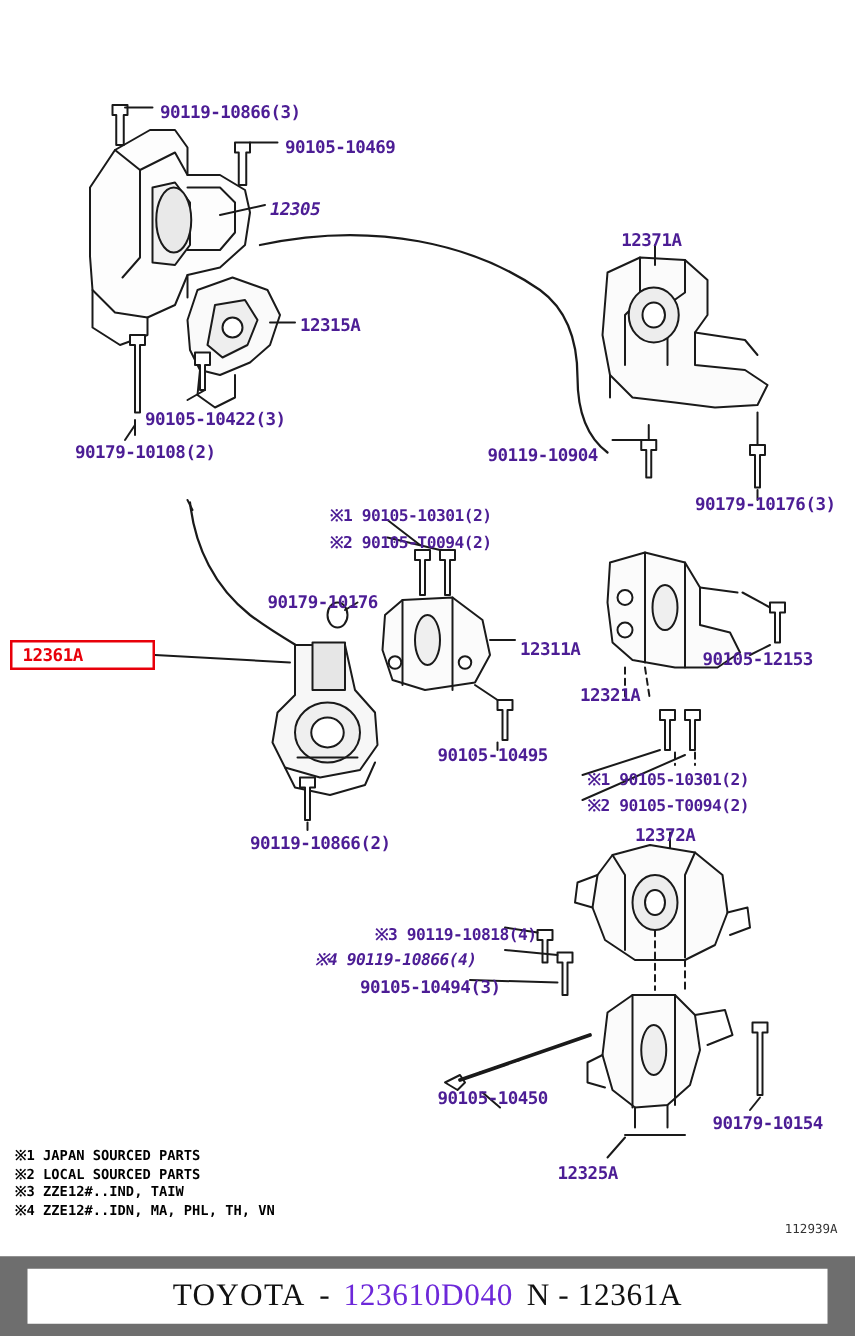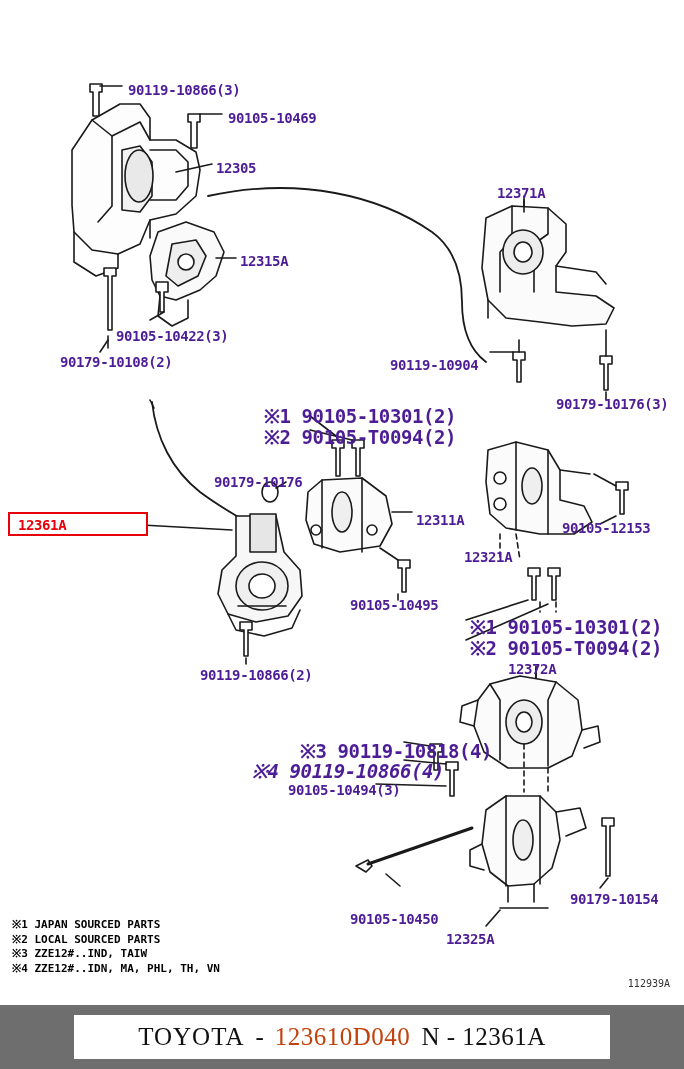--- a/index.html
+++ b/index.html
@@ -24,38 +24,38 @@
   .lbl {
     position: absolute;
     font-family: "DejaVu Sans Mono", monospace;
     font-size: 14px;
     letter-spacing: -0.4px;
     color: #4c1d95;
     white-space: nowrap;
     font-weight: 700;
   }
   .lbl.sm {
-    font-size: 19px;
+    font-size: 13px;
   }
   .notes {
     position: absolute;
     left: 12px;
     top: 918px;
     font-family: "DejaVu Sans Mono", monospace;
     font-size: 11px;
     line-height: 14.5px;
     color: #000000;
     white-space: pre;
     font-weight: 700;
   }
   .hl {
     position: absolute;
     left: 8px;
     top: 512px;
-    width: 140px;
+    width: 116px;
     height: 24px;
     border: 2px solid #e8000a;
     background: #ffffff;
     box-sizing: border-box;
   }
   .hl span {
     position: absolute;
     left: 8px;
     top: 3px;
     font-size: 14px;
@@ -76,39 +76,39 @@
     left: 0;
     top: 1005px;
     width: 684px;
     height: 64px;
     background: #6e6e6e;
     display: flex;
     align-items: center;
     justify-content: center;
   }
   #footer .bar {
-    width: 536px;
+    width: 640px;
     height: 44px;
     background: #ffffff;
     display: flex;
     align-items: center;
     justify-content: center;
     gap: 11px;
   }
   #footer .brand {
     font-family: "Liberation Serif", serif;
     font-size: 25px;
     letter-spacing: 1px;
     color: #111;
   }
   #footer .pn {
     font-family: "Liberation Serif", serif;
     font-size: 25px;
     letter-spacing: 0.5px;
-    color: #c2410c;
+    color: #6d28d9;
   }
   #footer .sep {
     font-family: "Liberation Serif", serif;
     font-size: 25px;
     color: #111;
   }
   #footer .alt {
     font-family: "Liberation Serif", serif;
     font-size: 25px;
     letter-spacing: 0.5px;
@@ -283,42 +283,42 @@
       <path d="M524 744 L524 792" stroke-dasharray="5 4"></path>
 
       <path d="M486 926 L500 910"></path>
 
       <path d="M536 668 L536 678"></path>
     </g>
   </svg>
 
   <div class="lbl" style="left:128px; top:82px;">90119-10866(3)</div>
   <div class="lbl" style="left:228px; top:110px;">90105-10469</div>
-  <div class="lbl" style="left:216px; top:160px;">12305</div>
+  <div class="lbl" style="left:216px; top:160px;font-style:italic;">12305</div>
   <div class="lbl" style="left:240px; top:253px;">12315A</div>
   <div class="lbl" style="left:116px; top:328px;">90105-10422(3)</div>
   <div class="lbl" style="left:60px;  top:354px;">90179-10108(2)</div>
   <div class="lbl" style="left:497px; top:185px;">12371A</div>
   <div class="lbl" style="left:390px; top:357px;">90119-10904</div>
   <div class="lbl" style="left:556px; top:396px;">90179-10176(3)</div>
   <div class="lbl sm" style="left:264px; top:403px;">※1 90105-10301(2)</div>
   <div class="lbl sm" style="left:264px; top:424px;">※2 90105-T0094(2)</div>
   <div class="lbl" style="left:214px; top:474px;">90179-10176</div>
   <div class="lbl" style="left:416px; top:512px;">12311A</div>
   <div class="lbl" style="left:562px; top:520px;">90105-12153</div>
   <div class="lbl" style="left:464px; top:549px;">12321A</div>
   <div class="lbl" style="left:350px; top:597px;">90105-10495</div>
   <div class="lbl sm" style="left:470px; top:614px;">※1 90105-10301(2)</div>
   <div class="lbl sm" style="left:470px; top:635px;">※2 90105-T0094(2)</div>
   <div class="lbl" style="left:200px; top:667px;">90119-10866(2)</div>
   <div class="lbl" style="left:508px; top:661px;">12372A</div>
   <div class="lbl sm" style="left:252px; top:738px;margin-left:48px;">※3 90119-10818(4)</div>
   <div class="lbl sm" style="left:252px; top:758px;font-style:italic;">※4 90119-10866(4)</div>
   <div class="lbl" style="left:288px; top:782px;">90105-10494(3)</div>
-  <div class="lbl" style="left:350px; top:911px;text-align:center;">90105-10450</div>
+  <div class="lbl" style="left:350px; top:871px;text-align:center;">90105-10450</div>
   <div class="lbl" style="left:570px; top:891px;">90179-10154</div>
   <div class="lbl" style="left:446px; top:931px;">12325A</div>
 
   <div class="hl">
     <span>12361A</span>
   </div>
 
   <div class="notes">※1 JAPAN SOURCED PARTS
 ※2 LOCAL SOURCED PARTS
 ※3 ZZE12#..IND, TAIW

